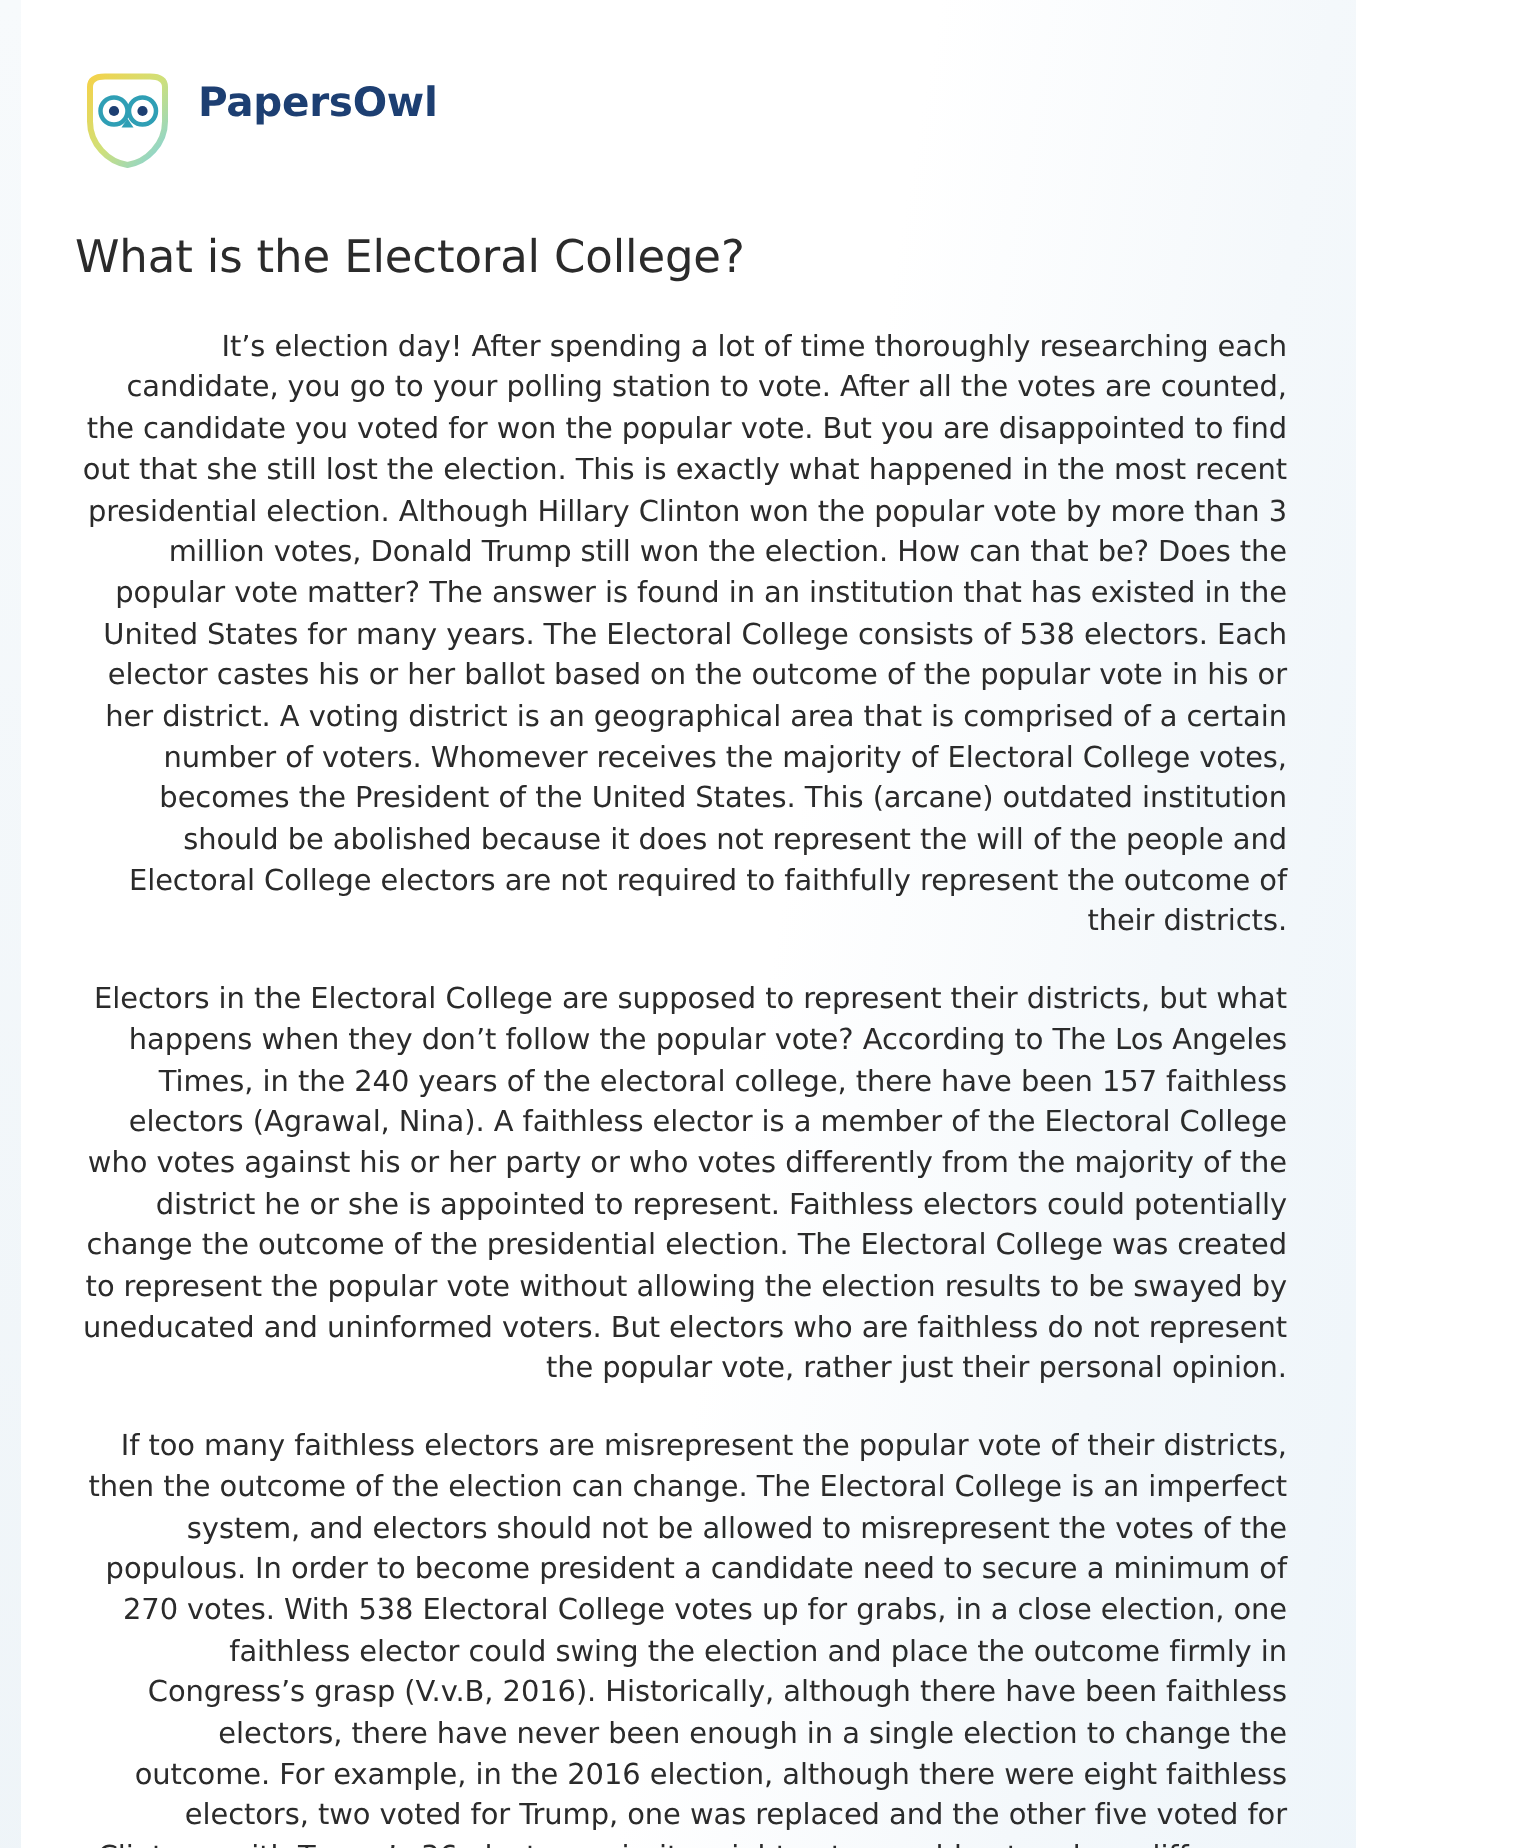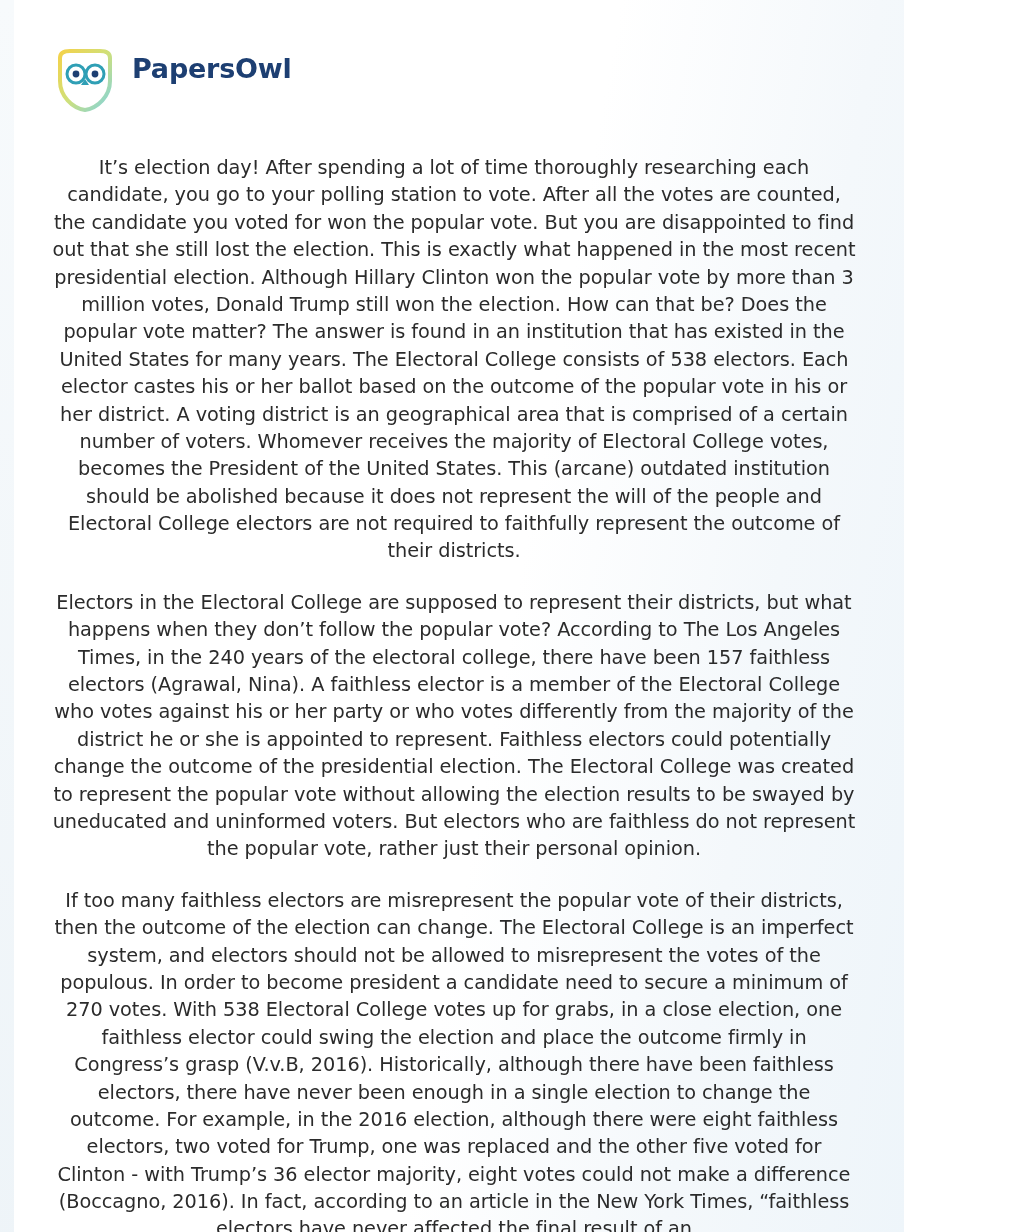--- a/index.html
+++ b/index.html
@@ -74,21 +74,21 @@
     font-weight: normal;
     color: #2b2b2b;
     margin: 0 0 28px 0;
     letter-spacing: -0.1px;
   }
   .article-body p {
     margin: 0 0 24px 0;
     font-size: 19.3px;
     line-height: 1.42;
     color: #2b2b2b;
-    text-align: center;
+    text-align: right;
     letter-spacing: -0.05px;
   }
   .article-body p:last-child {
     margin-bottom: 12px;
   }
 </style>
 </head>
 <body>
 
 <div class="page">
@@ -110,20 +110,21 @@
         <circle cx="41" cy="26" r="3.4" fill="#1d3f72"></circle>
         <path d="M31 31 L27 37 L35 37 Z" fill="#2f9fb5"></path>
       </svg>
     </div>
     <div class="brand-block">
       <div class="brand-name">PapersOwl</div>
     </div>
   </div>
 
   <div class="article">
+    <h1 class="article-title">What is the Electoral College?</h1>
     <div class="article-body">
       <p>It’s election day! After spending a lot of time thoroughly researching each candidate, you go to your polling station to vote. After all the votes are counted, the candidate you voted for won the popular vote. But you are disappointed to find out that she still lost the election. This is exactly what happened in the most recent presidential election. Although Hillary Clinton won the popular vote by more than 3 million votes, Donald Trump still won the election. How can that be? Does the popular vote matter? The answer is found in an institution that has existed in the United States for many years. The Electoral College consists of 538 electors. Each elector castes his or her ballot based on the outcome of the popular vote in his or her district. A voting district is an geographical area that is comprised of a certain number of voters. Whomever receives the majority of Electoral College votes, becomes the President of the United States. This (arcane) outdated institution should be abolished because it does not represent the will of the people and Electoral College electors are not required to faithfully represent the outcome of their districts.</p>
       <p>Electors in the Electoral College are supposed to represent their districts, but what happens when they don’t follow the popular vote? According to The Los Angeles Times, in the 240 years of the electoral college, there have been 157 faithless electors (Agrawal, Nina). A faithless elector is a member of the Electoral College who votes against his or her party or who votes differently from the majority of the district he or she is appointed to represent. Faithless electors could potentially change the outcome of the presidential election. The Electoral College was created to represent the popular vote without allowing the election results to be swayed by uneducated and uninformed voters. But electors who are faithless do not represent the popular vote, rather just their personal opinion.</p>
       <p>If too many faithless electors are misrepresent the popular vote of their districts, then the outcome of the election can change. The Electoral College is an imperfect system, and electors should not be allowed to misrepresent the votes of the populous. In order to become president a candidate need to secure a minimum of 270 votes. With 538 Electoral College votes up for grabs, in a close election, one faithless elector could swing the election and place the outcome firmly in Congress’s grasp (V.v.B, 2016). Historically, although there have been faithless electors, there have never been enough in a single election to change the outcome. For example, in the 2016 election, although there were eight faithless electors, two voted for Trump, one was replaced and the other five voted for Clinton - with Trump’s 36 elector majority, eight votes could not make a difference (Boccagno, 2016). In fact, according to an article in the New York Times, “faithless electors have never affected the final result of an</p>
     </div>
   </div>
 
 </div>
 
 </body></html>

